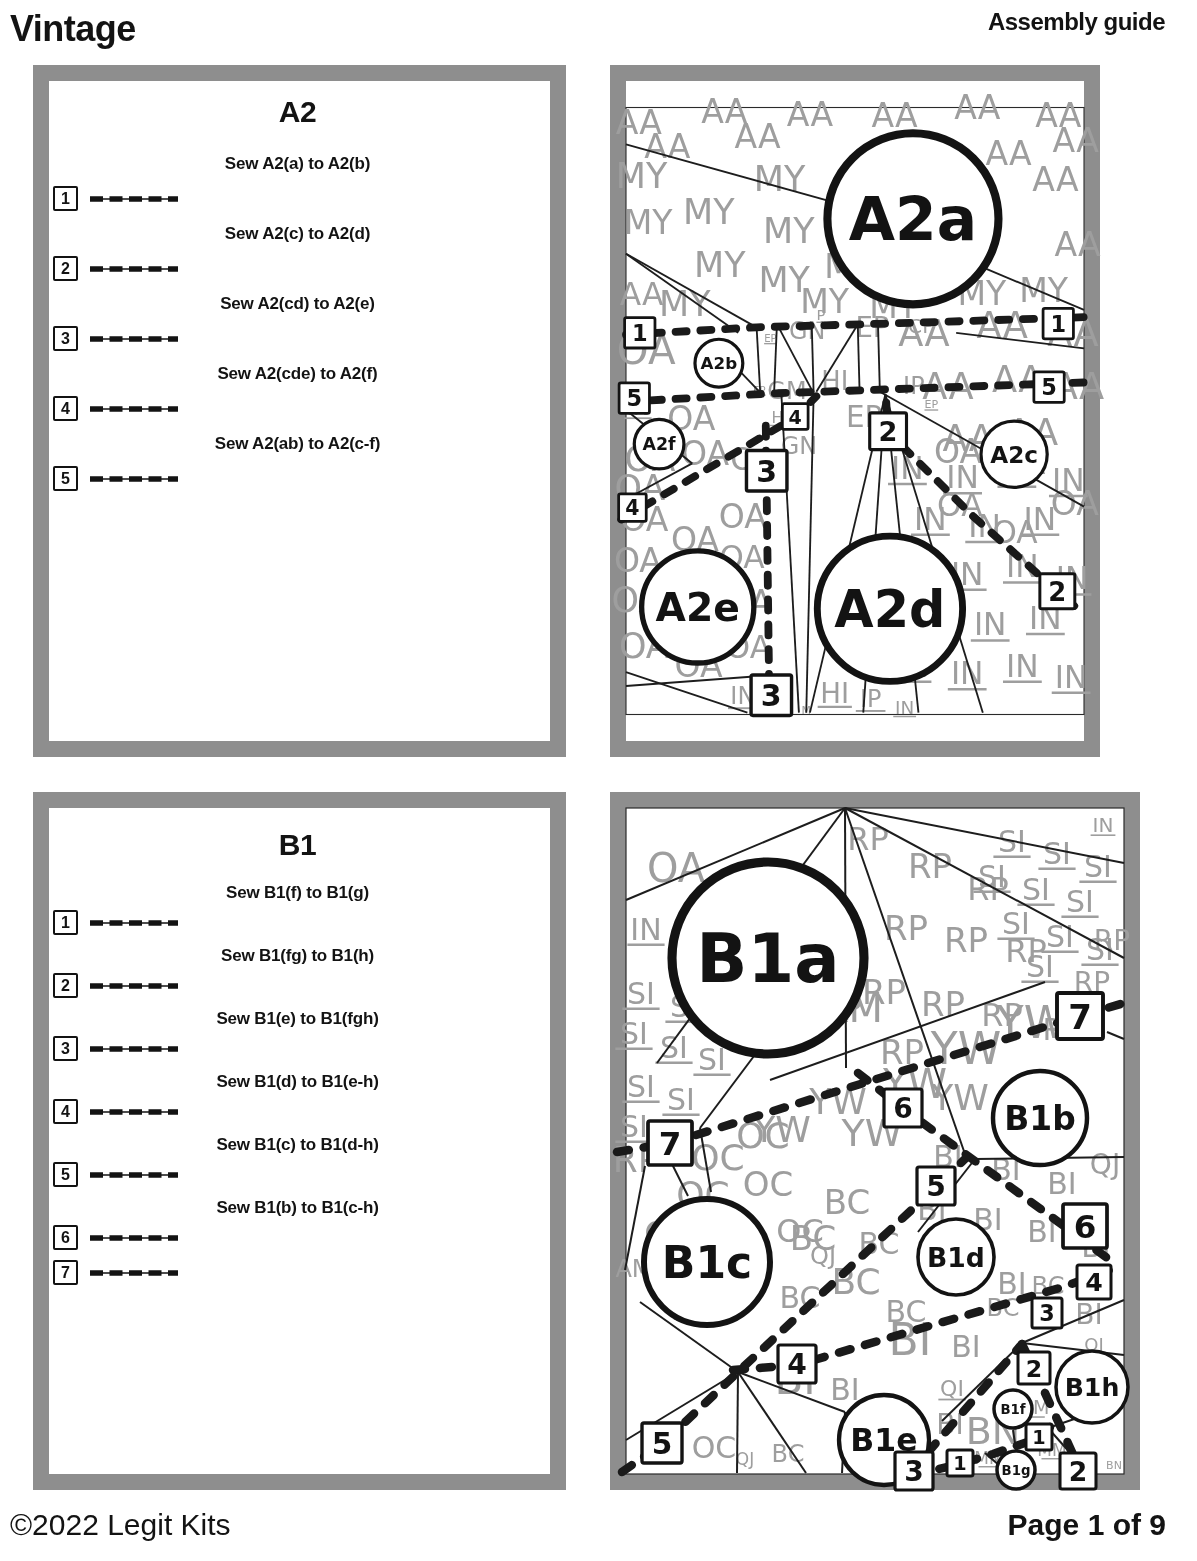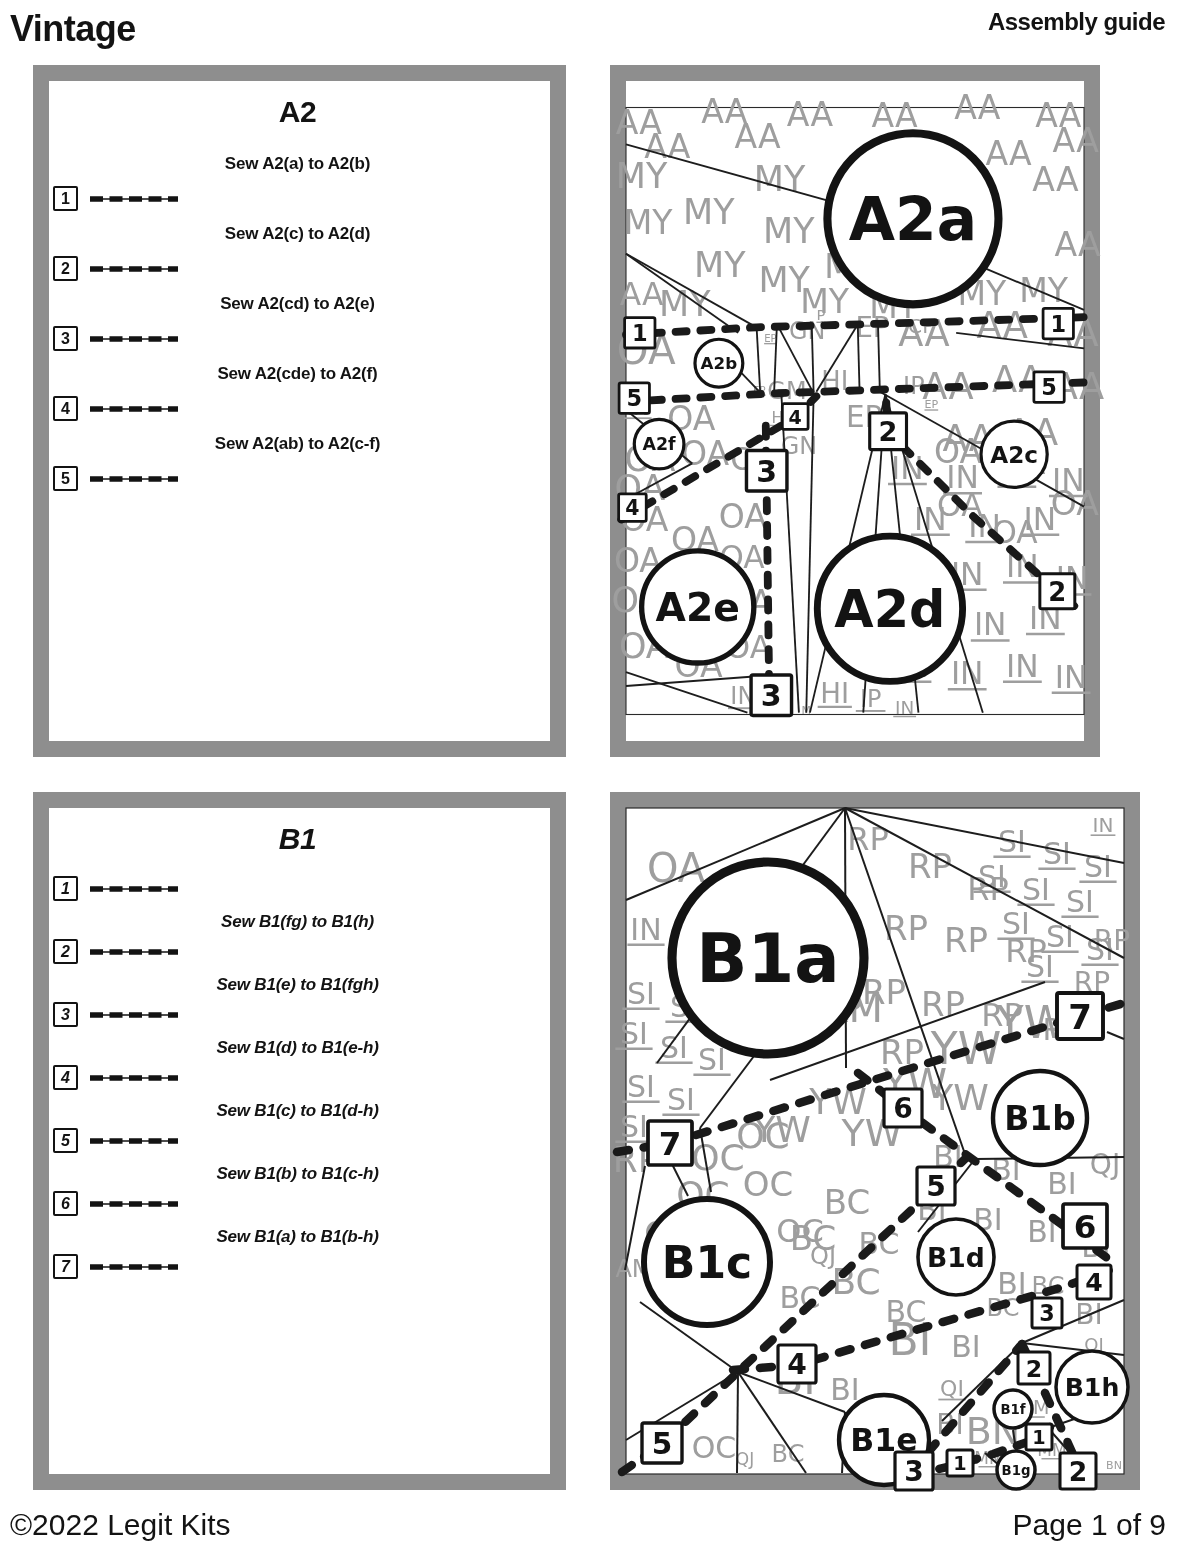--- a/index.html
+++ b/index.html
@@ -1,27 +1,27 @@
 <!DOCTYPE html>
 <html><head>
 <meta charset="utf-8">
 <style>
   html,body{margin:0;padding:0;background:#fff;}
   body{width:1197px;height:1561px;position:relative;font-family:"Liberation Sans",sans-serif;color:#131313;overflow:hidden;}
   .hdr-title{position:absolute;left:10px;top:8px;font-size:36px;font-weight:700;letter-spacing:-.5px;}
   .hdr-sub{position:absolute;right:32px;top:8px;font-size:24px;font-weight:800;letter-spacing:-.5px;}
   .ftr-copy{position:absolute;left:10px;top:1508px;font-size:30px;font-weight:400;}
-  .ftr-page{position:absolute;right:31px;top:1508px;font-size:30px;font-weight:400;}
+  .ftr-page{position:absolute;right:31px;top:1508px;font-size:30px;font-weight:700;}
   .panel{position:absolute;background:#fff;border:16px solid #8e8e8e;box-sizing:border-box;}
   #panel-instr-a2{left:33px;top:65px;width:533px;height:692px;}
   #panel-diag-a2{left:610px;top:65px;width:490px;height:692px;}
   #panel-instr-b1{left:33px;top:792px;width:533px;height:698px;}
   #panel-diag-b1{left:610px;top:792px;width:530px;height:698px;}
   .instructions{padding:14px 8px 0 4px;text-align:center;}
-  .instructions.dense{padding-top:14px;font-style:italic;}
+  .instructions.dense{padding-top:20px;}
   .panel-heading{font-size:30px;font-weight:800;margin:0 0 24px 0;letter-spacing:-.5px;}
   .dense .panel-heading{margin-bottom:20px;}
   .step-text{font-size:17px;font-weight:700;line-height:22px;margin:0 0 11px 0;letter-spacing:-.2px;}
   .dense .step-text{margin-bottom:6px;}
   .step-row{display:flex;align-items:center;gap:9px;margin:0 0 12px 0;}
   .dense .step-row{margin-bottom:10px;}
   .num-box{width:21px;height:21px;border:2.5px solid #131313;border-radius:2px;display:flex;align-items:center;justify-content:center;font-size:16px;font-weight:700;background:#fff;}
   .diagram-svg{position:absolute;left:0;top:0;width:100%;height:100%;overflow:visible;}
   svg text{font-family:"DejaVu Sans","Liberation Sans",sans-serif;}
 </style>
@@ -257,20 +257,21 @@
       <rect x="618" y="503" width="30" height="30" rx="2" fill="#fff" stroke="#131313" stroke-width="3"></rect>
       <text x="633" y="518" font-size="22.2" font-weight="700" fill="#131313" text-anchor="middle" dy="0.37em">4</text>
       <rect x="1076" y="590" width="38" height="38" rx="2" fill="#fff" stroke="#131313" stroke-width="3.2300000000000004"></rect>
       <text x="1095" y="609" font-size="28.12" font-weight="700" fill="#131313" text-anchor="middle" dy="0.37em">2</text>
       <rect x="762" y="700" width="44" height="44" rx="2" fill="#fff" stroke="#131313" stroke-width="3.74"></rect>
       <text x="784" y="722" font-size="32.56" font-weight="700" fill="#131313" text-anchor="middle" dy="0.37em">3</text>
     </svg>
 </div>
 <div class="panel instructions dense" id="panel-instr-b1">
     <h2 class="panel-heading">B1</h2>
+    <p class="step-text">Sew B1(f) to B1(g)</p>
     <div class="step-row">
       <div class="num-box">1</div>
       <svg width="94" height="10">
         <line x1="3" y1="5" x2="91" y2="5" stroke="#131313" stroke-width="1.3"></line>
         <line x1="3" y1="5" x2="91" y2="5" stroke="#131313" stroke-width="5.5" stroke-dasharray="13 6.5"></line>
       </svg>
     </div>
     <p class="step-text">Sew B1(fg) to B1(h)</p>
     <div class="step-row">
       <div class="num-box">2</div>
@@ -304,21 +305,20 @@
       </svg>
     </div>
     <p class="step-text">Sew B1(b) to B1(c-h)</p>
     <div class="step-row">
       <div class="num-box">6</div>
       <svg width="94" height="10">
         <line x1="3" y1="5" x2="91" y2="5" stroke="#131313" stroke-width="1.3"></line>
         <line x1="3" y1="5" x2="91" y2="5" stroke="#131313" stroke-width="5.5" stroke-dasharray="13 6.5"></line>
       </svg>
     </div>
-    <p class="step-text">Sew B1(a) to B1(b-h)</p>
     <div class="step-row">
       <div class="num-box">7</div>
       <svg width="94" height="10">
         <line x1="3" y1="5" x2="91" y2="5" stroke="#131313" stroke-width="1.3"></line>
         <line x1="3" y1="5" x2="91" y2="5" stroke="#131313" stroke-width="5.5" stroke-dasharray="13 6.5"></line>
       </svg>
     </div>
   </div>
 <div class="panel" id="panel-diag-b1">
   <svg class="diagram-svg" id="svg-b1" viewBox="626 808 498 666">

